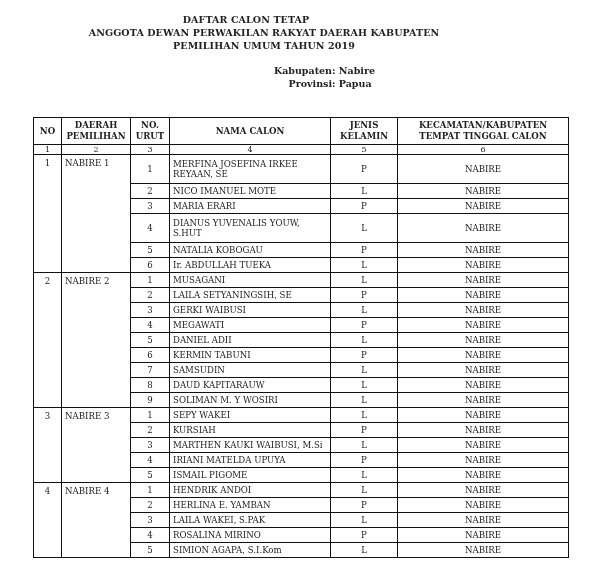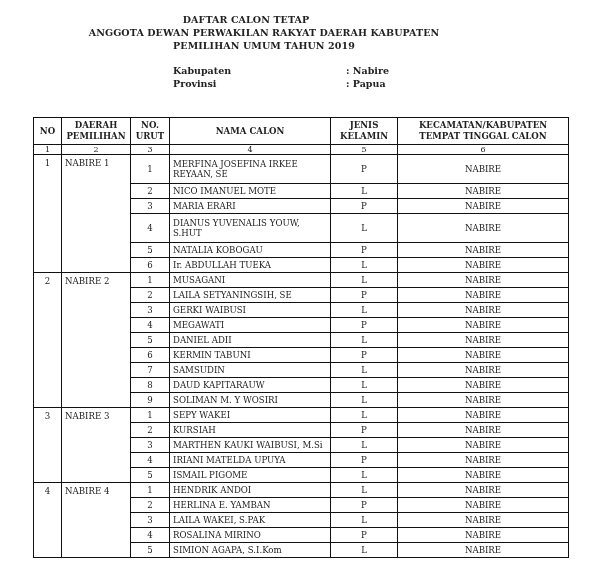--- a/index.html
+++ b/index.html
@@ -5,22 +5,22 @@
   html, body { margin: 0; padding: 0; background: #ffffff; }
   body { width: 608px; height: 579px; position: relative; overflow: hidden;
          font-family: "DejaVu Serif", "Liberation Serif", serif; color: #222; }
   .title { position: absolute; left: 0; width: 528px; text-align: center;
            font-weight: bold; font-size: 9.5px; line-height: 13px; letter-spacing: 0.1px; }
   .t1 { top: 13px; left: 0; width: 492px; }
   .t2 { top: 26px; }
   .t3 { top: 39px; }
   .meta { position: absolute; left: 173px; top: 65px; font-weight: bold; font-size: 9.5px; line-height: 12.5px; }
   .meta-row { display: flex; }
-  .meta-label { width: 159px; }
-  .meta-val { white-space: nowrap; margin-left: 14px; }
+  .meta-label { width: 159px; text-align: right; }
+  .meta-val { white-space: nowrap; }
   table { position: absolute; left: 33px; top: 100px; border-collapse: collapse;
           width: 535px; table-layout: fixed; font-size: 8.6px; margin-top: 17px; }
   td, th { border: 1px solid #111; padding: 0 3px; vertical-align: middle; }
   th { font-weight: bold; text-align: center; line-height: 11px; height: 26px; }
   .numrow td { text-align: center; height: 9px; line-height: 9px; font-size: 8px; }
   td { height: 14px; line-height: 10px; }
   td.c { text-align: center; }
   td.grp { vertical-align: top; padding-top: 3px; }
   td.two { height: 28px; }
   col.c1 { width: 28px; } col.c2 { width: 69px; } col.c3 { width: 39px; }

